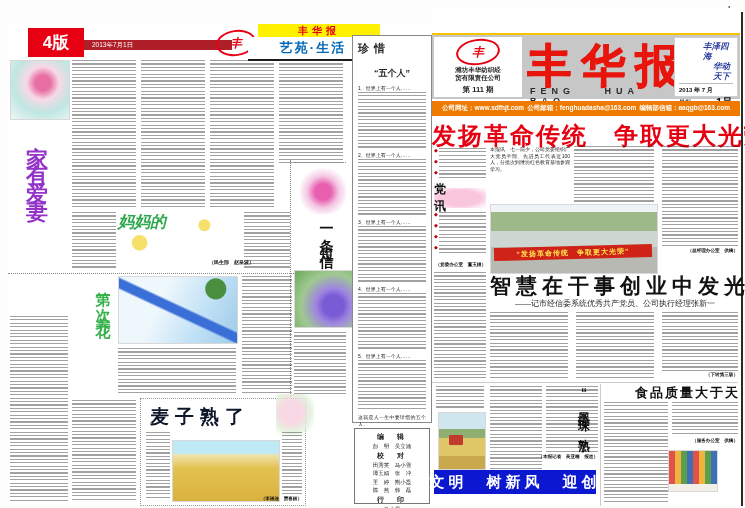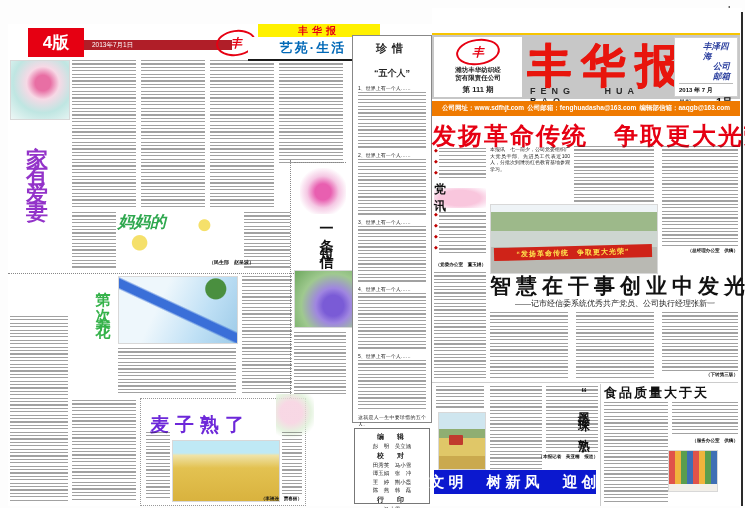--- a/index.html
+++ b/index.html
@@ -48,30 +48,30 @@
   .infobox{background:#ffffff;border:1px solid #d0d0d0;font-size:6px;color:#111;padding:3px 4px;box-sizing:border-box;}
   .slogan{color:#2b3f9e;font-weight:bold;font-style:italic;font-size:8.5px;line-height:10px;margin-left:24px;}
   .orangebar{background:#ef7a00;color:#ffffff;font-weight:bold;font-size:6.5px;display:flex;align-items:center;justify-content:space-between;padding:0 10px;box-sizing:border-box;}
   .headline1{color:#e60012;font-weight:900;font-size:24px;letter-spacing:2px;text-align:center;white-space:nowrap;}
   .dangxun{background:radial-gradient(ellipse at 50% 50%,#f9c6dd 0 55%,#fce7f2 80%,transparent 100%);
            color:#111;font-weight:900;font-size:12px;letter-spacing:6px;display:flex;align-items:center;justify-content:center;}
   .banner-red{background:#cf2318;color:#ffe34d;font-weight:bold;font-size:7px;display:flex;align-items:center;justify-content:center;letter-spacing:1px;transform:rotate(-1.5deg);}
   .feat-h{color:#111;font-weight:900;font-size:21px;letter-spacing:5px;text-align:center;white-space:nowrap;}
   .feat-sub{font-size:8px;color:#222;text-align:center;white-space:nowrap;}
   .bluebanner{background:#0b18cf;color:#ffffff;font-weight:900;font-size:15px;letter-spacing:4px;display:flex;align-items:center;justify-content:center;white-space:nowrap;}
-  .food-h{font-weight:900;font-size:13px;color:#111;text-align:left;letter-spacing:2px;}
+  .food-h{font-weight:900;font-size:13px;color:#111;text-align:right;letter-spacing:2px;}
   
   .t-wife{color:#9333c9;font-weight:900;font-size:22px;letter-spacing:18px;}
   .t-garden{color:#2fa84f;font-weight:900;font-style:italic;font-size:16px;line-height:20px;}
   .t-grow{color:#35b24a;font-weight:900;font-size:15px;letter-spacing:8px;}
   .t-sms{color:#111;font-weight:900;font-size:14px;letter-spacing:8px;}
-  .t-wheatt{color:#6d28d9;font-weight:900;font-size:19px;letter-spacing:6px;margin-top:8px;}
+  .t-wheatt{color:#0f172a;font-weight:900;font-size:19px;letter-spacing:6px;}
   .t-pearl{color:#111;font-weight:900;font-size:12px;letter-spacing:3px;}
   .cherish{border:1px solid #888;background:#fff;box-sizing:border-box;padding:5px 5px;}
-  .cherish-title{font-weight:900;font-size:11px;text-align:center;letter-spacing:5px;}
+  .cherish-title{font-weight:900;font-size:11px;letter-spacing:5px;}
   .cherish-sub{font-weight:bold;font-size:9px;text-align:center;margin:11px 0 5px;}
   .staffbox{border:1px solid #777;background:#fff;box-sizing:border-box;padding:3px 2px;text-align:center;font-size:5.5px;line-height:8.5px;}
   .staffbox .lbl{font-weight:900;font-size:7px;letter-spacing:3px;line-height:10px;}
   .cmyk span{font-weight:900;font-size:13px;letter-spacing:1px;}
   .edge-r{background:#2a2a2a;}
 </style>
 </head>
 <body>
 
 <div id="canvas">
@@ -171,21 +171,21 @@
           <span>丰</span>
         </div>
       <div style="font-size:6.5px;font-weight:bold;text-align:center;line-height:8px;">潍坊丰华纺织经</div>
       <div style="font-size:6.5px;font-weight:bold;text-align:center;line-height:8px;">贸有限责任公司</div>
       <div style="font-size:7.5px;font-weight:bold;text-align:center;margin-top:3px;">第 111 期</div>
     </div>
     <div class="abs bigtitle" style="left:95px;top:28px;">丰华报</div>
     <div class="abs pinyin" style="left:98px;top:78px;width:148px;">FENG HUA BAO</div>
     <div class="abs infobox" style="left:242px;top:29px;width:64px;height:60px;">
       <div class="slogan">丰泽四海</div>
-      <div class="slogan" style="padding-left:10px;">公司邮箱</div>
+      <div class="slogan" style="padding-left:10px;">华动天下</div>
       <div style="border-top:1px solid #bbb;margin:2px 0;"></div>
       <div style="font-weight:bold;">2013 年 7 月</div>
       <div style="display:flex;justify-content:space-between;align-items:center;">
         <span>星期一</span>
         <span style="font-size:11px;font-weight:700;">1号</span>
       </div>
       <div style="font-size:4.8px;">农历癸巳年五月廿四</div>
     </div>
 
     <div class="abs orangebar" style="left:0px;top:93px;width:308px;height:15px;">

